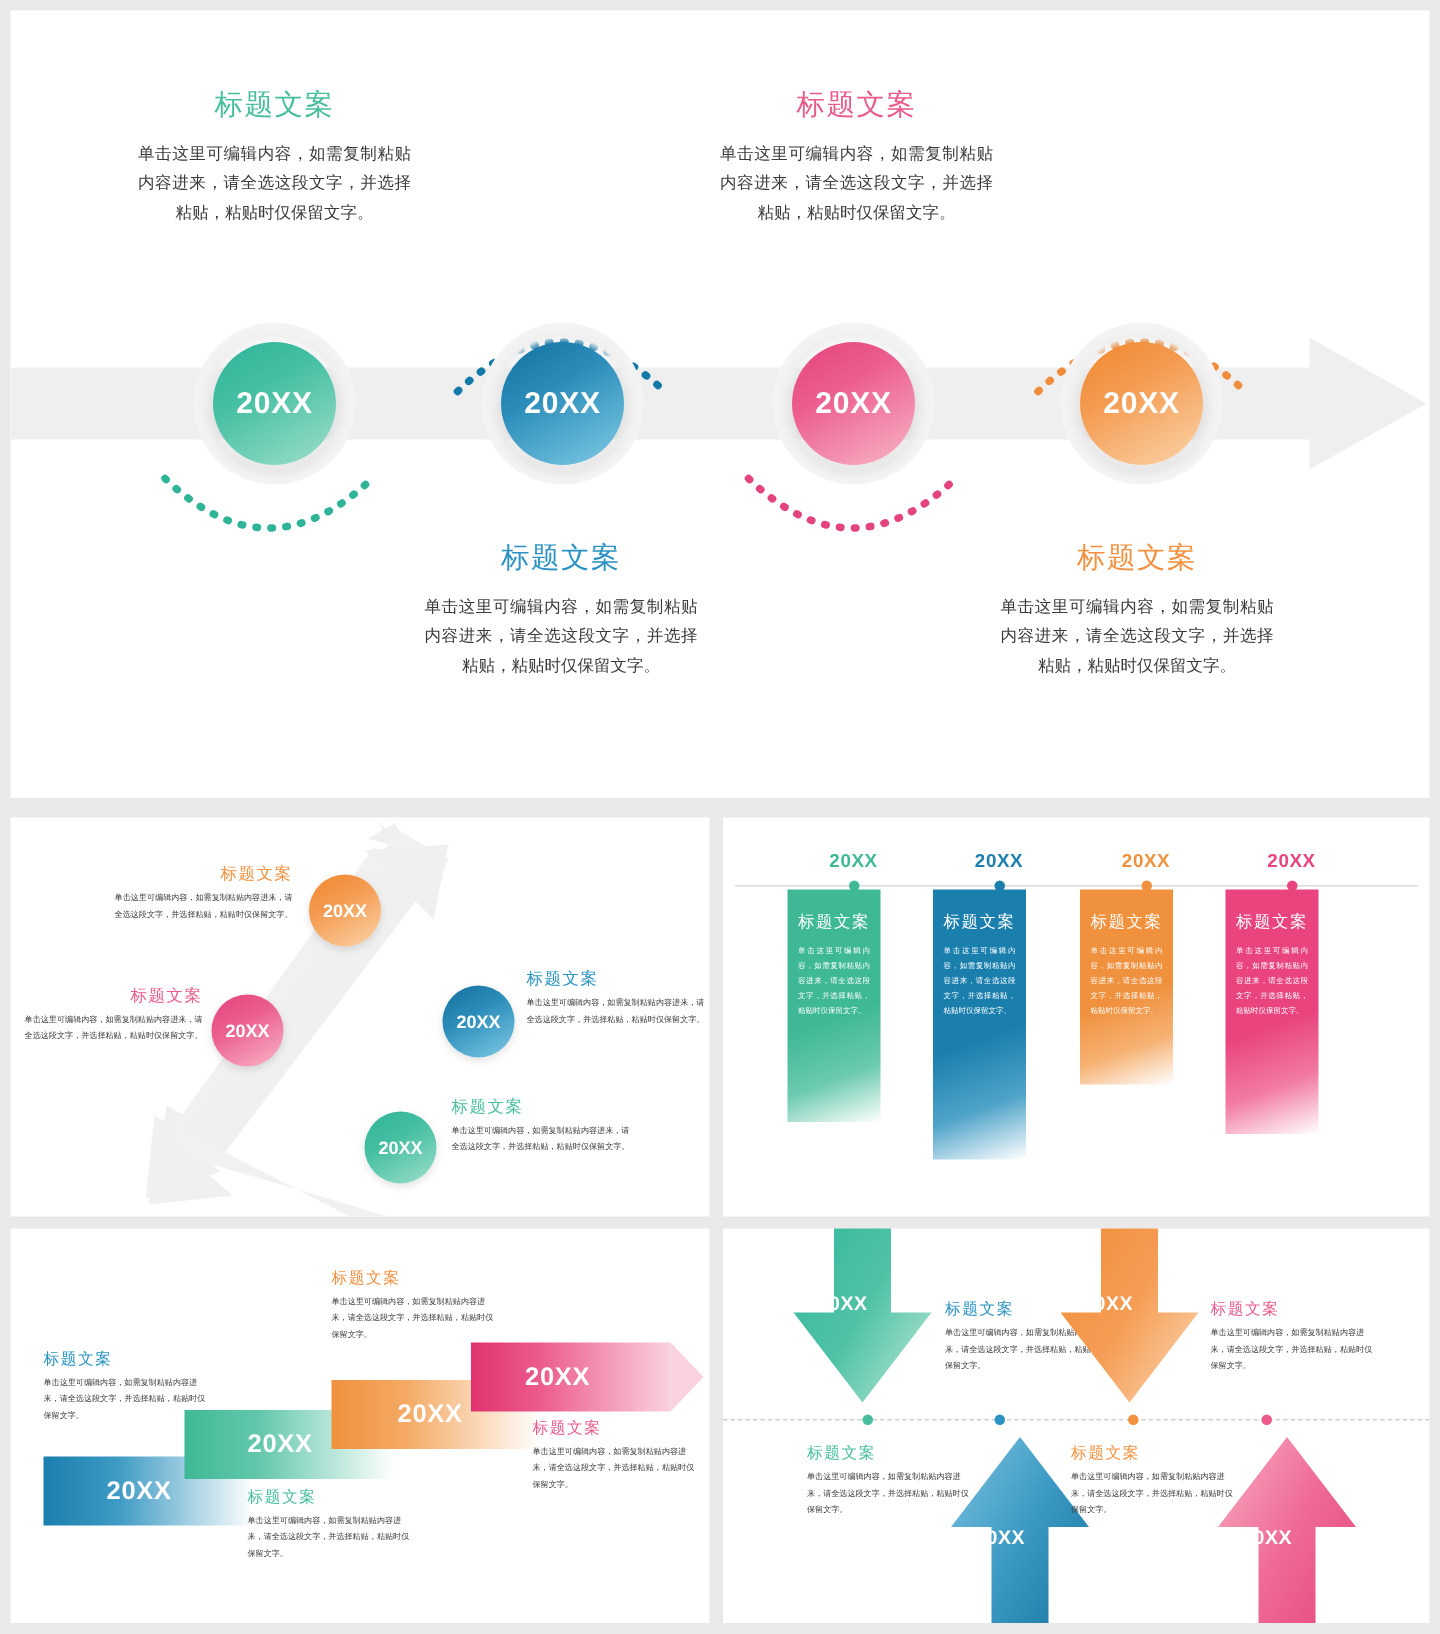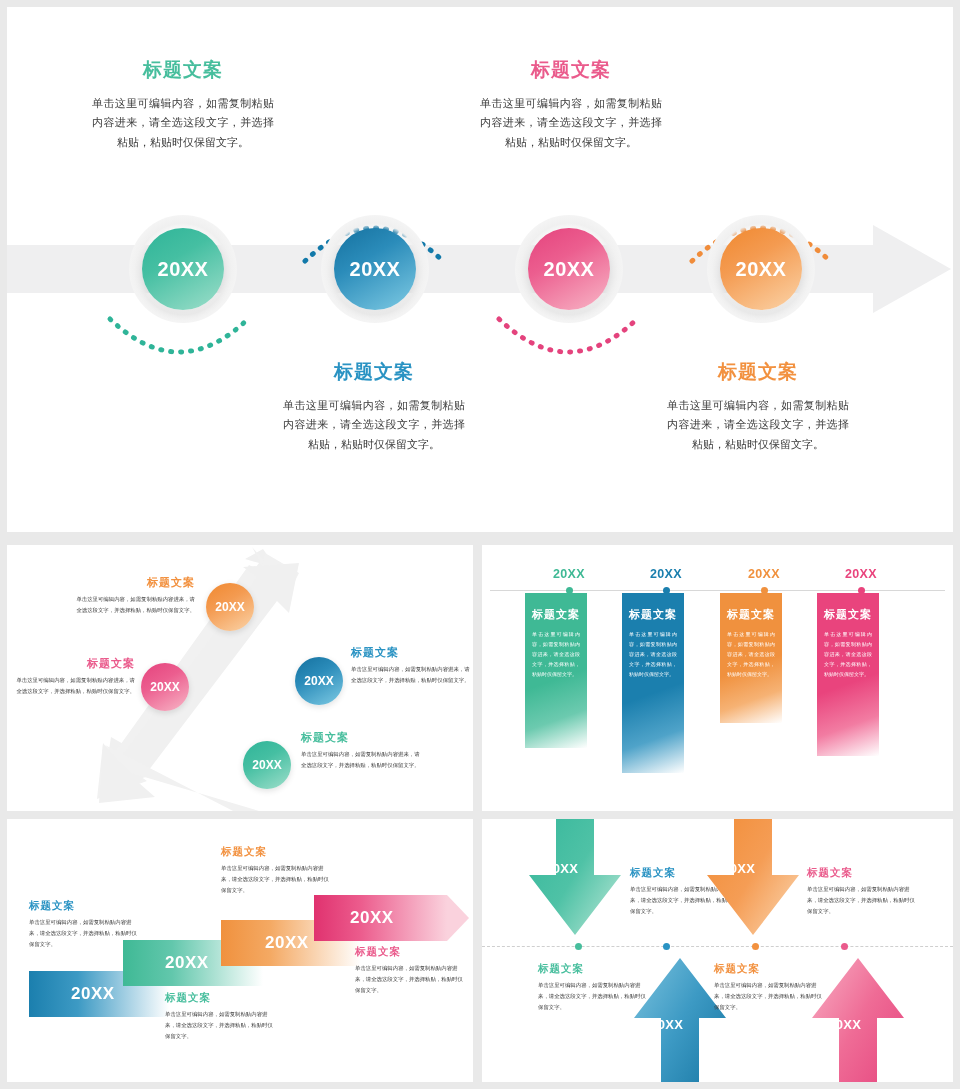--- a/index.html
+++ b/index.html
@@ -13,21 +13,21 @@
 
   
   .panel{position:absolute;background:#ffffff;overflow:hidden;}
   #slide-hero{left:7px;top:7px;width:946px;height:525px;}
   #slide-diag {left:7px;top:545px;width:466px;height:266px;}
   #slide-bann {left:482px;top:545px;width:471px;height:266px;}
   #slide-step {left:7px;top:819px;width:466px;height:263px;}
   #slide-arrw {left:482px;top:819px;width:471px;height:263px;}
 
   
-  .ttl{font-weight:bold;letter-spacing:1px;white-space:nowrap;}
+  .ttl{font-weight:normal;letter-spacing:1px;white-space:nowrap;}
   .bdy{color:#3a3a3a;line-height:1.75;}
 
   
   .hero-arrow{
     position:absolute;left:0;top:238px;width:880px;height:48px;
     background:#efeff0;
   }
   .hero-head{
     position:absolute;left:866px;top:218px;width:0;height:0;
     border-top:44px solid transparent;

